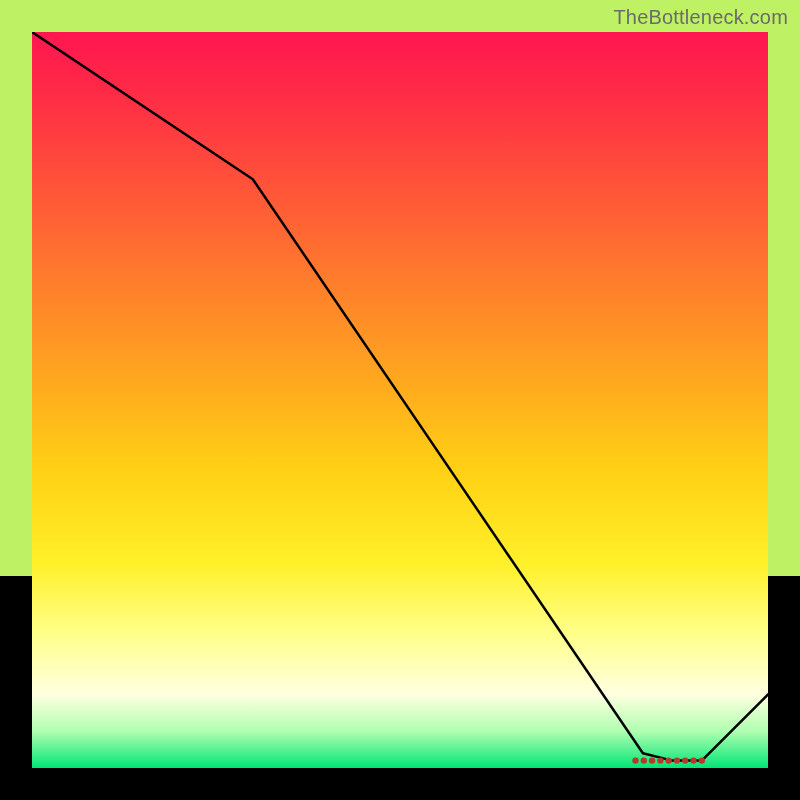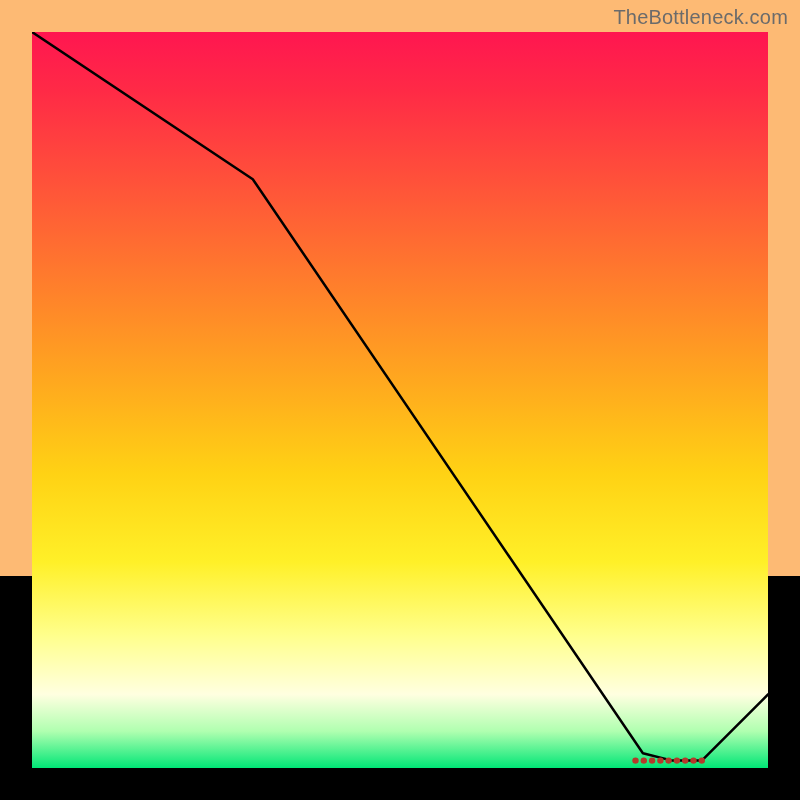--- a/index.html
+++ b/index.html
@@ -8,21 +8,21 @@
     width: 800px;
     height: 800px;
     background: #000;
     font-family: Arial, Helvetica, sans-serif;
     overflow: hidden;
   }
   .chart-container {
     position: relative;
     width: 800px;
     height: 576px;
-    background: #fdba74;
+    background: #bef264;
   }
   .plot-area {
     position: absolute;
     left: 32px;
     top: 32px;
     width: 736px;
     height: 736px;
     background: linear-gradient(to bottom,
       #ff1650 0%,
       #ff2a46 8%,

